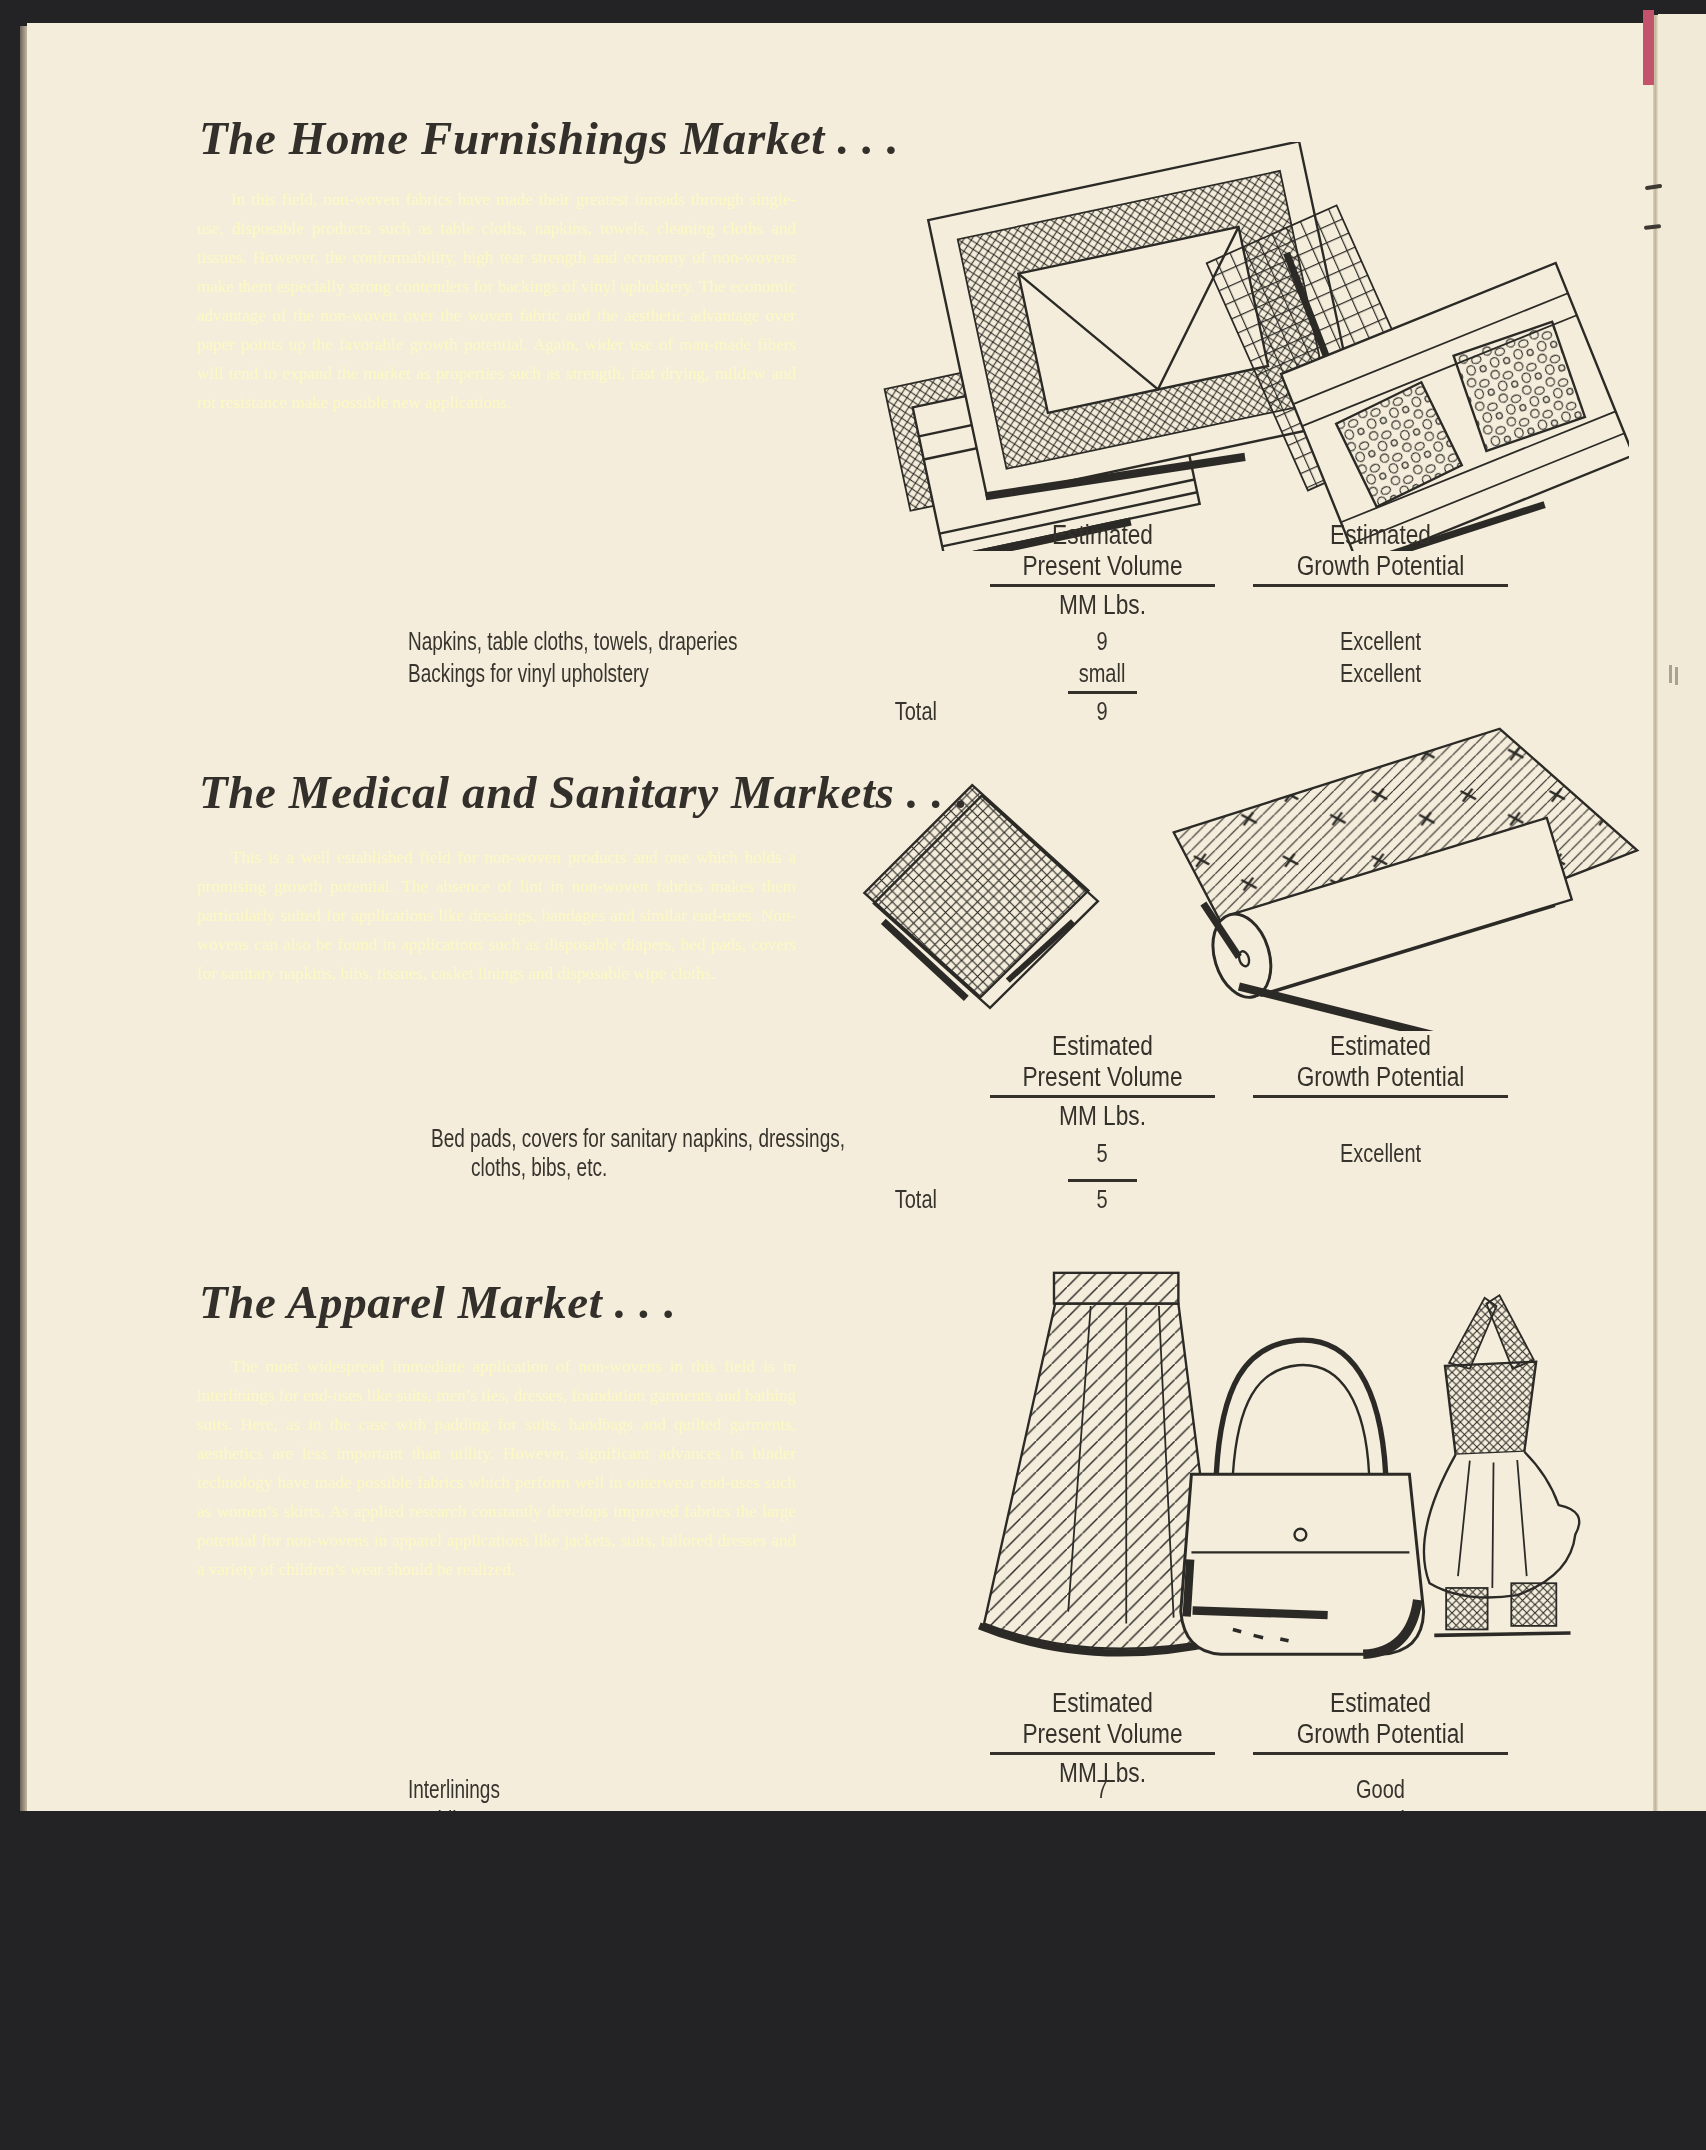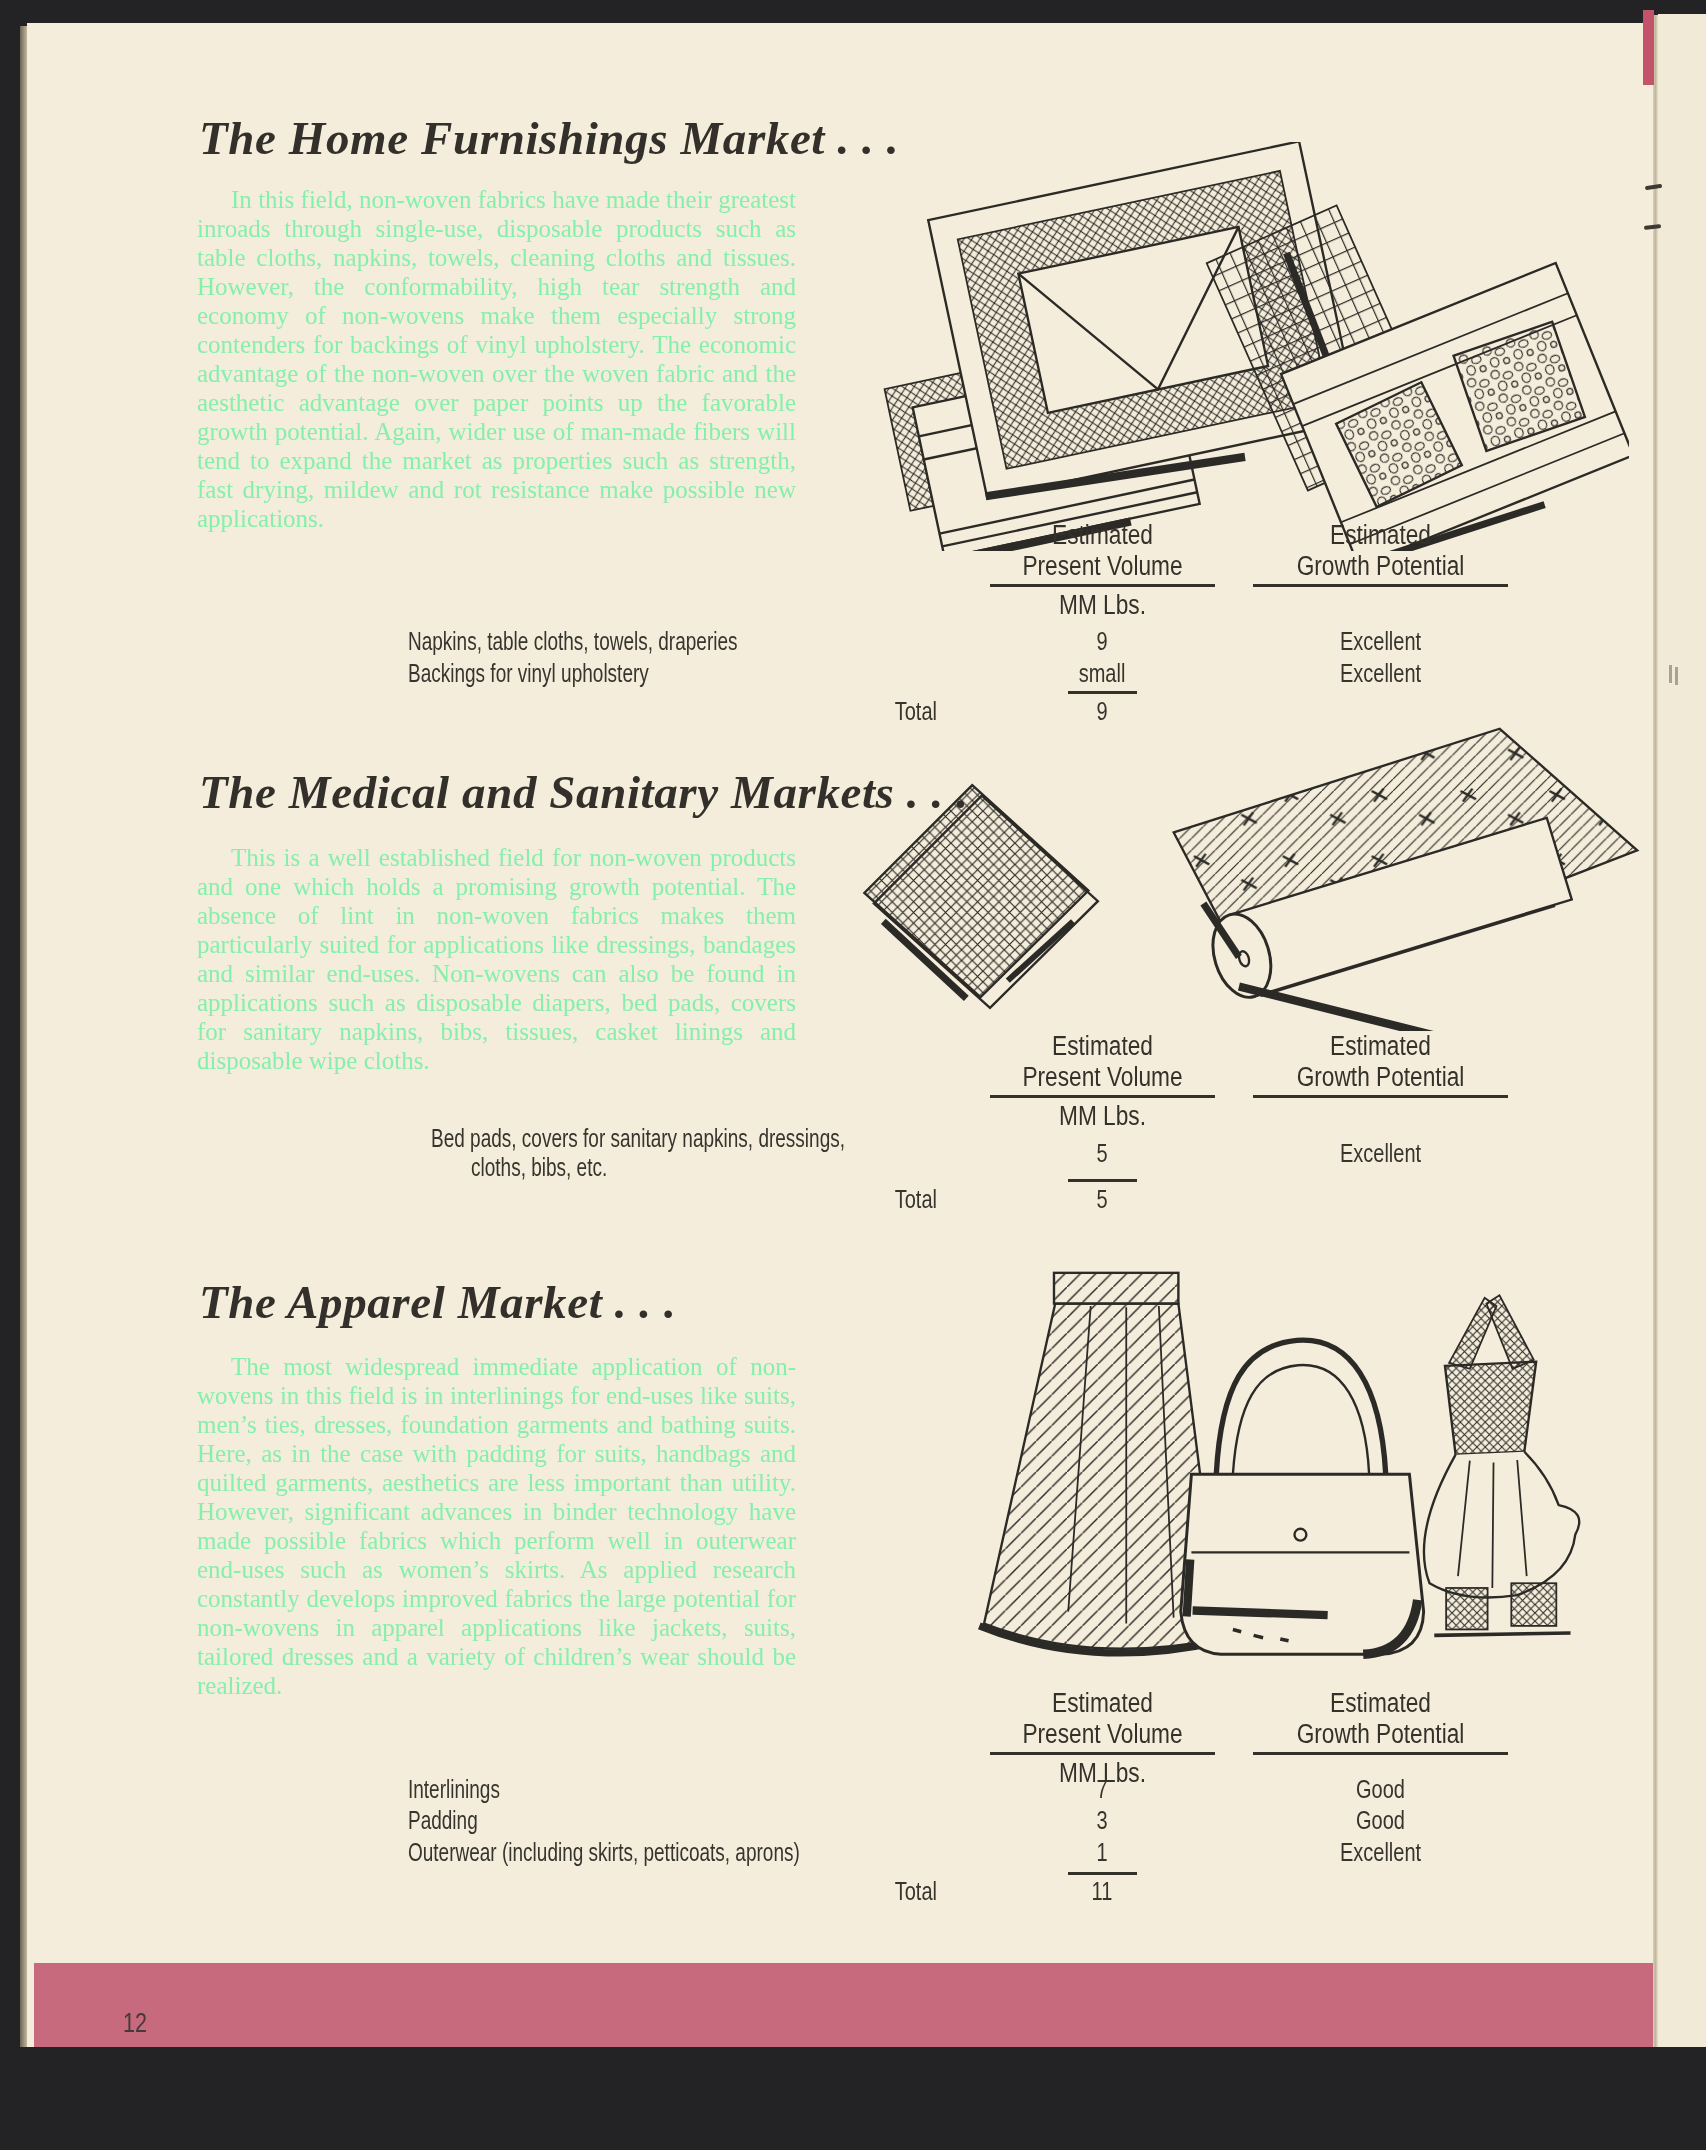--- a/index.html
+++ b/index.html
@@ -1,35 +1,35 @@
 <!DOCTYPE html>
 <html style="font-size:9.5px"><head>
 <meta charset="utf-8">
 <style>
   html,body{margin:0;padding:0;background:#232325;}
-  .canvas{position:relative;width:1707px;height:2047px;background:#232325;overflow:hidden;
+  .canvas{position:relative;width:1707px;height:1811px;background:#232325;overflow:hidden;
           font-family:"Liberation Serif",serif;}
   .page-stack-edge{position:absolute;left:20px;top:26px;width:8.3px;height:2088px;
           background:linear-gradient(to right,#6b6458,#cfc2a9);}
   .page-main{position:absolute;left:27px;top:22.5px;width:1626px;height:2098px;background:#f4eddb;}
   .gutter-seam{position:absolute;left:1653px;top:15.4px;width:4.7px;height:2130px;
           background:linear-gradient(to right,#d9cfb7,#c2b79c,#e8e0ca);}
   .page-next{position:absolute;left:1658px;top:14.2px;width:49px;height:2131px;background:#f1ead7;}
   .binding-tape{position:absolute;left:1643px;top:9.5px;width:11.3px;height:75px;background:#c2536b;}
   .stitch{position:absolute;width:16.6px;height:3.6px;background:#3e3a33;border-radius:1.8px;}
   .tick{position:absolute;width:3px;height:18px;background:#aaa191;}
 
   .band{position:absolute;left:34px;top:1963px;width:1619px;height:156px;background:#c76a7d;text-align:right;}
   .pagenum{position:absolute;left:89px;top:45px;font-family:"Liberation Sans",sans-serif;
           font-size:27px;color:#45393c;transform:scaleX(0.8);transform-origin:left top;}
 
   .sec-title{position:absolute;font-family:"Liberation Serif",serif;font-style:italic;
           font-weight:bold;font-size:47px;color:#33302b;white-space:nowrap;letter-spacing:0.6px;}
-  .body-par{position:absolute;width:599px;font-size:25px;line-height:29px;text-align:justify;
-          text-indent:34px;color:#86efac;}
+  .body-par{position:absolute;width:599px;font-size:17px;line-height:29px;text-align:justify;
+          text-indent:34px;color:#fef9c3;}
 
   .illus{position:absolute;}
 
   .tbl-head{position:absolute;text-align:center;border-bottom:3px solid #34312b;padding-bottom:2.4px;
           font-family:"Liberation Sans",sans-serif;color:#34312b;}
   .tbl-head .inner{transform:scaleX(0.84);transform-origin:center bottom;
           font-size:27px;line-height:31px;}
   .tbl-unit{position:absolute;text-align:center;font-family:"Liberation Sans",sans-serif;color:#34312b;}
   .tbl-unit .inner{transform:scaleX(0.84);transform-origin:center top;font-size:27px;}
   .tbl-label{position:absolute;font-family:"Liberation Sans",sans-serif;font-size:25px;color:#37342e;

